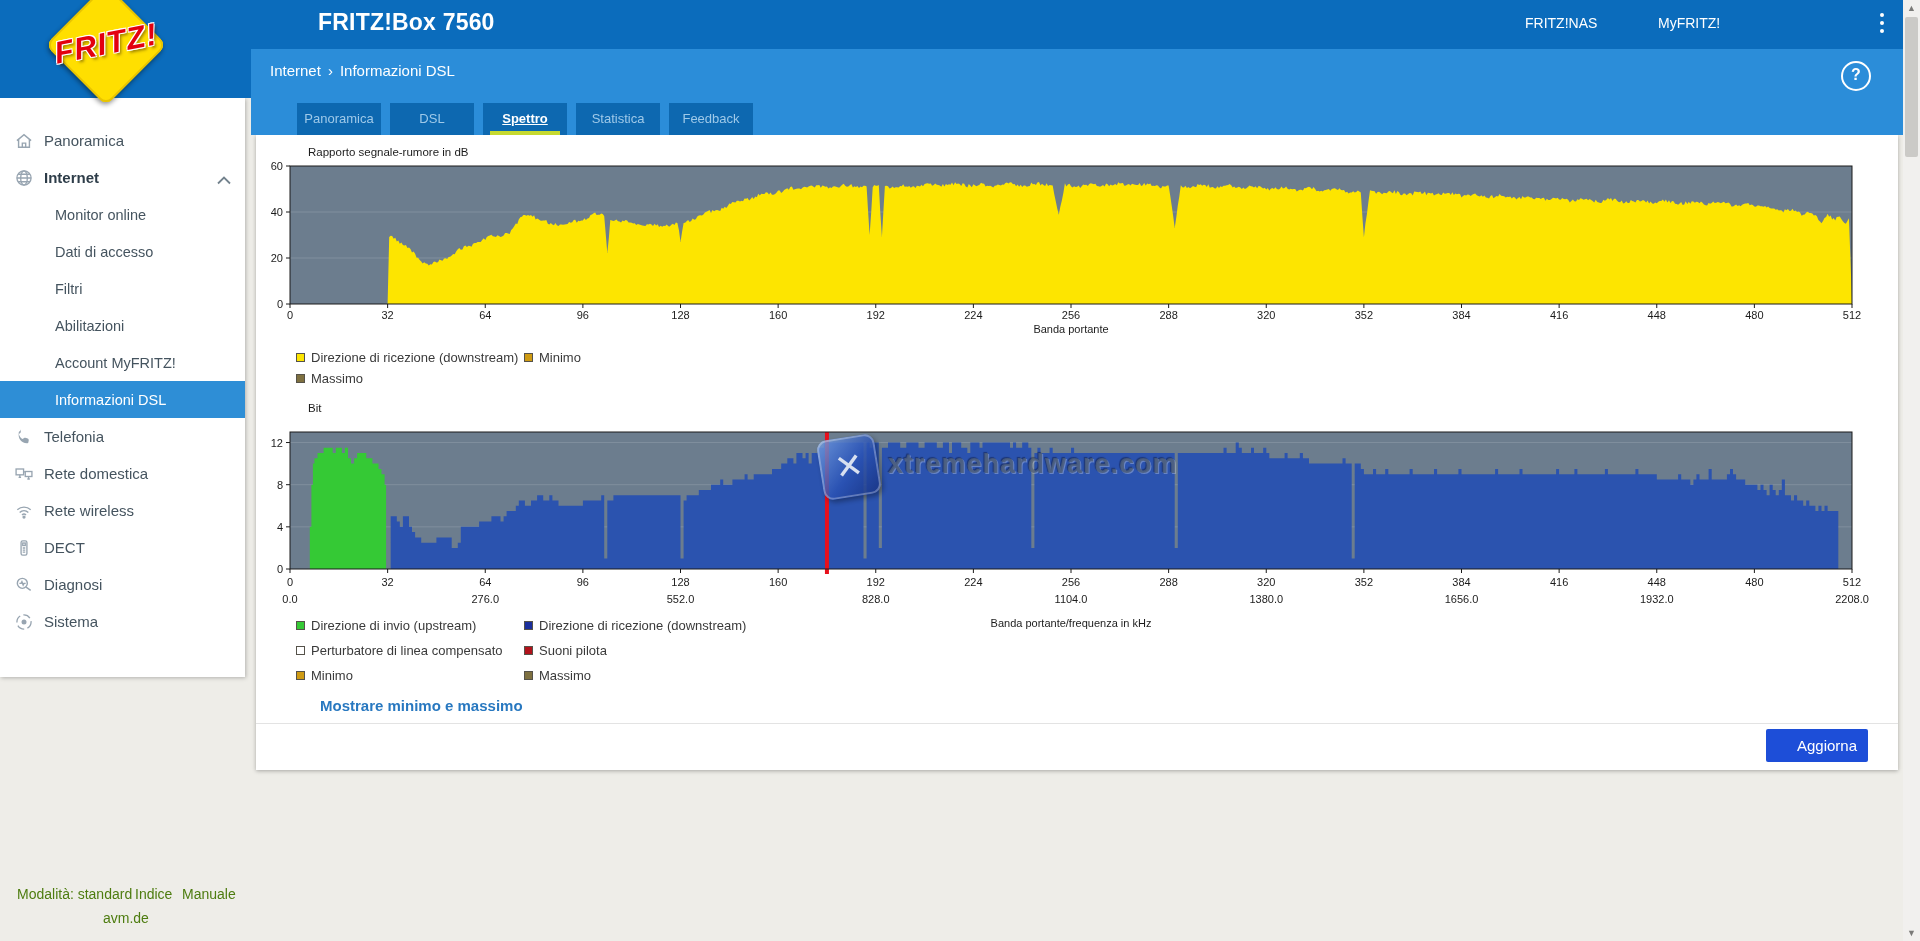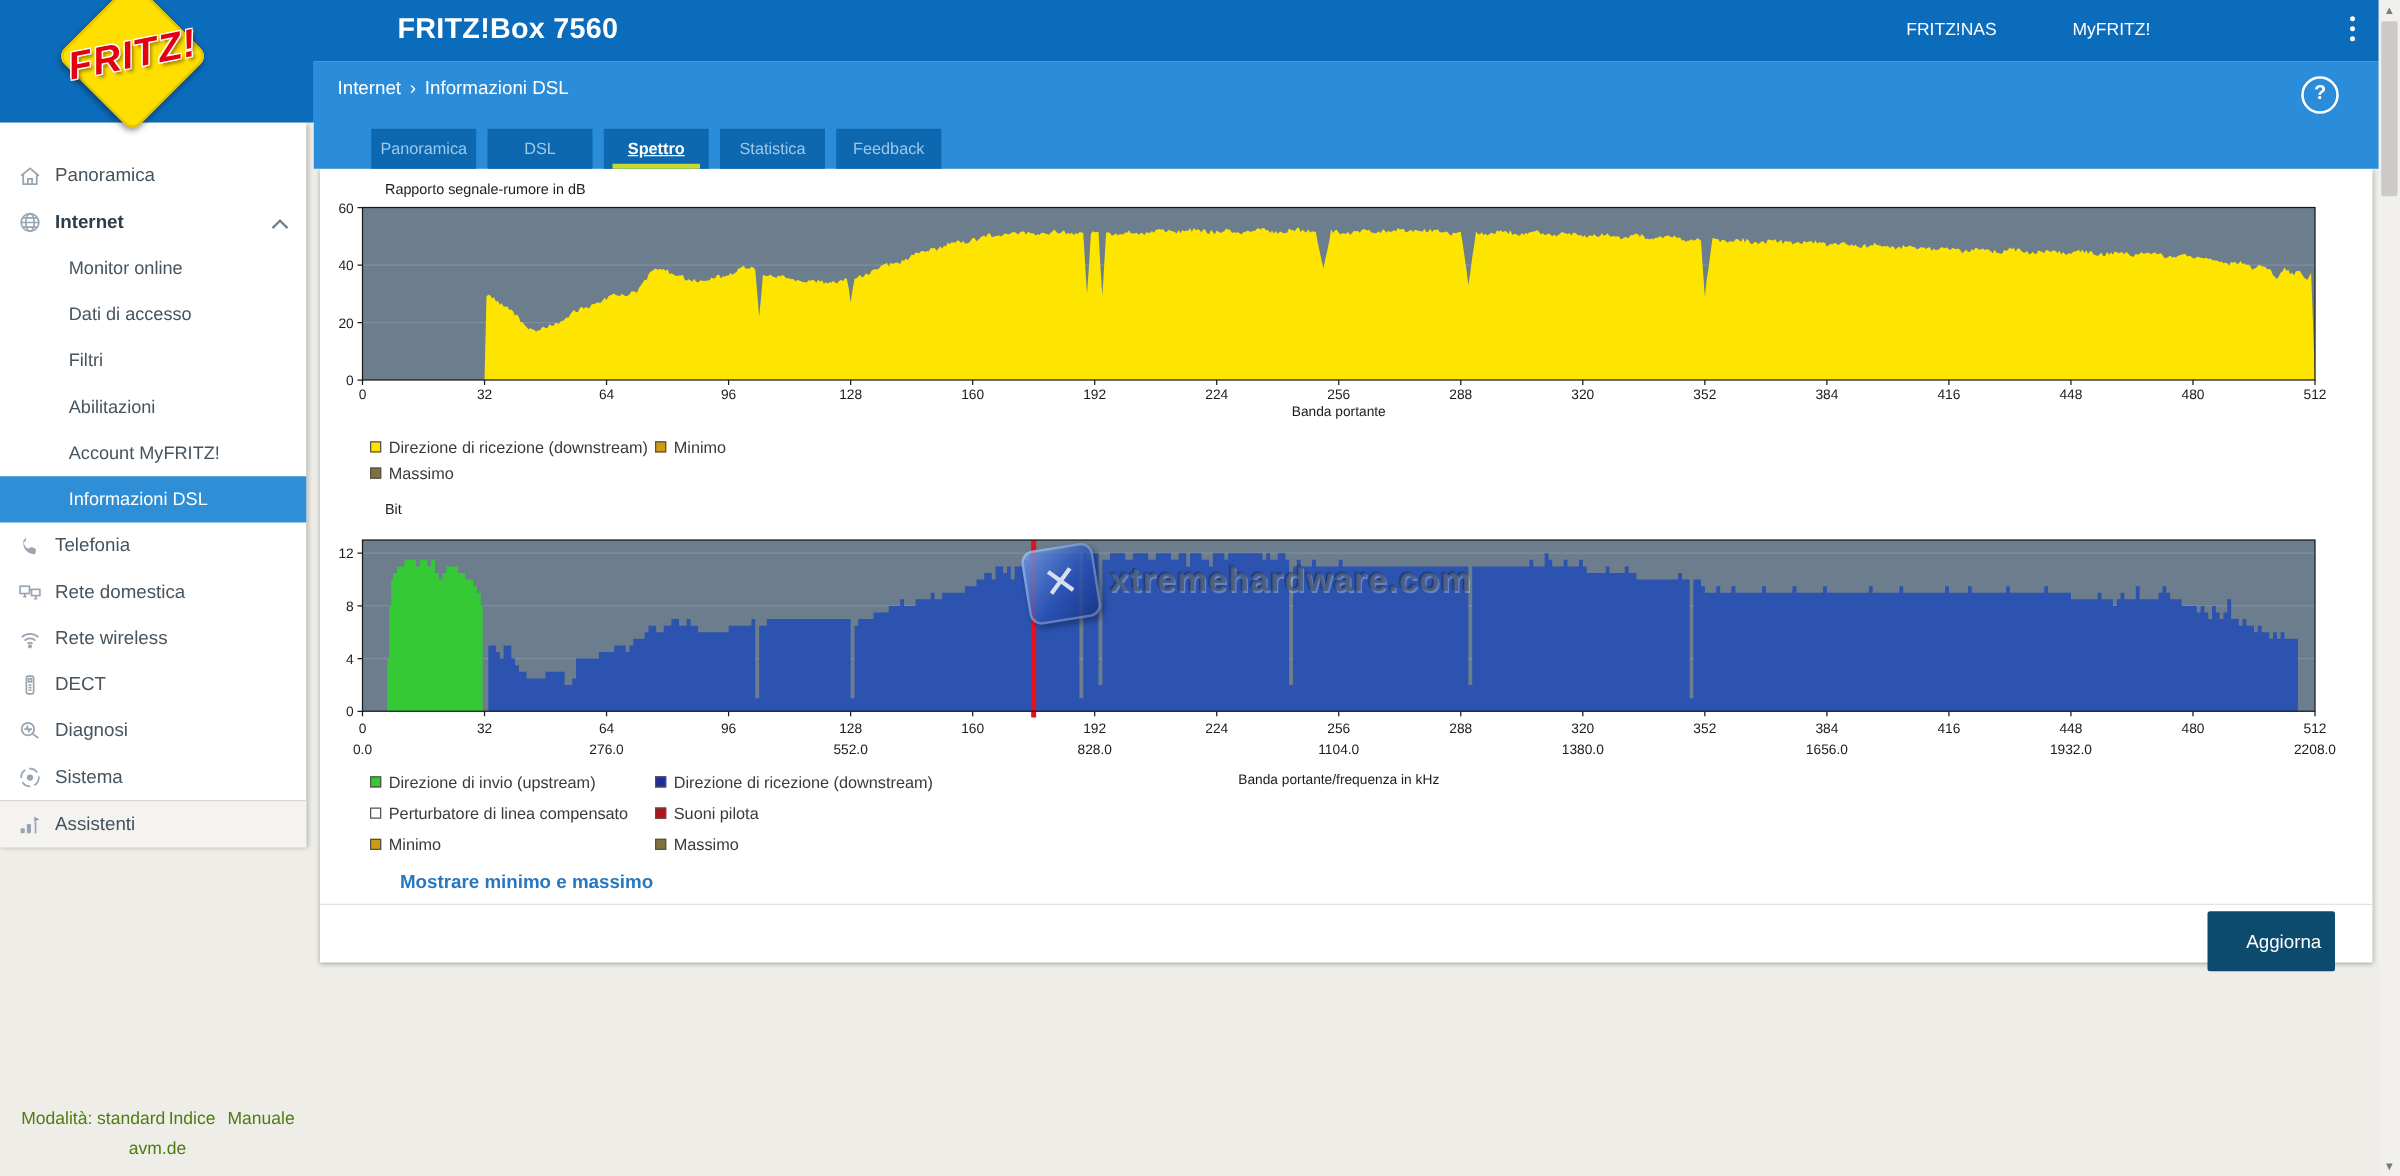--- a/index.html
+++ b/index.html
@@ -51,21 +51,21 @@
   #chart1{left:0;top:26px;}
   #chart2{left:0;top:292px;}
   svg text{font-family:"Liberation Sans","DejaVu Sans",sans-serif;font-size:11px;fill:#1c1c1c;}
   .legend{position:absolute;left:40px;display:grid;grid-template-columns:228px auto;color:#3a3a3a;font-size:13px;}
   #legend1{top:212px;grid-auto-rows:21px;}
   #legend2{top:478px;grid-auto-rows:25px;}
   .leg-item{display:flex;align-items:center;}
   .leg-item .sw{width:7px;height:7px;border:1px solid #55524a;margin-right:6px;flex:0 0 auto;}
   #minmax-link{left:64px;top:562px;color:#2878c0;font-size:15px;cursor:pointer;font-weight:bold;}
   #divider{left:0;top:588px;width:1642px;border-top:1px solid #e3e3e3;}
-  #refresh-btn{left:1510px;top:594px;width:102px;height:48px;background:#0c4a6e;color:#fff;border:none;
+  #refresh-btn{left:1510px;top:594px;width:102px;height:33px;background:#1d4ed8;color:#fff;border:none;
                font-size:15px;font-family:inherit;cursor:pointer;border-radius:2px;padding-left:26px;}
   
   #watermark{left:560px;top:300px;width:520px;height:66px;opacity:.82;z-index:12;pointer-events:none;}
   #wm-logo{position:absolute;left:4px;top:2px;width:58px;height:60px;border-radius:10px;
            transform:rotate(-9deg);background:linear-gradient(135deg,#7aa3e2 0%,#2a52b4 55%,#16307e 100%);
            box-shadow:2px 3px 5px rgba(0,0,0,.4), inset 0 0 0 2px rgba(255,255,255,.35);
            color:#fff;font-size:34px;font-weight:700;text-align:center;line-height:58px;}
   #wm-text{position:absolute;left:72px;top:14px;font-size:27px;font-weight:700;letter-spacing:1px;
            color:rgba(82,96,114,.85);
            text-shadow:1px 1px 0 rgba(255,255,255,.35),-1px -1px 1px rgba(0,0,20,.45);}
@@ -207,31 +207,20 @@
       <span class="lbl">Diagnosi</span>
     </div>
     <div class="side-row lvl0">
       <span class="ic">
         <svg viewBox="0 0 24 24" fill="none" stroke="currentColor" stroke-width="1.6">
           <circle cx="12" cy="12" r="8.5" stroke-dasharray="9 4"></circle>
           <circle cx="12" cy="12" r="3" fill="currentColor" stroke="none"></circle>
         </svg>
       </span>
       <span class="lbl">Sistema</span>
-    </div>
-    <div class="side-row lvl0 section">
-      <span class="ic">
-        <svg viewBox="0 0 24 24" fill="currentColor" stroke="none">
-          <rect x="3" y="15" width="4" height="5" rx="1"></rect>
-          <rect x="9" y="11" width="4" height="9" rx="1"></rect>
-          <path d="M16 4l5 2.5-5 2.5z"></path>
-          <rect x="16.5" y="9" width="1.6" height="11"></rect>
-        </svg>
-      </span>
-      <span class="lbl">Assistenti</span>
     </div>
   </div>
 
 <div class="abs" id="card">
   <div class="chart-title" id="chart1-title">Rapporto segnale-rumore in dB</div>
   <div class="abs" id="chart1"><svg width="1642" height="180">
         <rect x="34" y="5" width="1562" height="138" fill="#6c7d8e"></rect>
         <line x1="34" y1="97" x2="1596" y2="97" stroke="rgba(255,255,255,0.14)" stroke-width="1"></line>
         <line x1="34" y1="51" x2="1596" y2="51" stroke="rgba(255,255,255,0.14)" stroke-width="1"></line>
         <polygon points="131.6,143.0 131.6,143.0 133.2,76.0 134.7,74.7 136.2,75.1 137.7,77.7 139.3,76.8 140.8,80.4 142.3,79.6 143.8,82.7 145.4,81.6 146.9,84.1 148.4,84.4 149.9,83.9 151.5,87.0 153.0,86.6 154.5,87.9 156.0,91.6 157.6,90.4 159.1,92.7 160.6,96.8 162.1,96.8 163.7,99.0 165.2,100.4 166.7,102.5 168.2,101.3 169.8,102.5 171.3,102.7 172.8,104.4 174.3,103.2 175.9,103.4 177.4,100.9 178.9,100.4 180.4,101.4 182.0,101.3 183.5,98.4 185.0,99.3 186.5,99.7 188.1,97.6 189.6,97.3 191.1,98.1 192.6,95.9 194.2,95.7 195.7,94.4 197.2,92.9 198.7,93.2 200.3,90.3 201.8,88.3 203.3,87.0 204.8,88.8 206.4,88.6 207.9,85.3 209.4,84.4 210.9,85.9 212.5,84.7 214.0,84.9 215.5,85.7 217.0,82.7 218.6,82.1 220.1,81.9 221.6,81.0 223.1,81.1 224.7,81.1 226.2,79.1 227.7,77.2 229.3,79.0 230.8,75.9 232.3,75.1 233.8,74.6 235.4,73.8 236.9,75.2 238.4,75.4 239.9,76.0 241.5,74.2 243.0,75.0 244.5,76.0 246.0,75.5 247.6,74.5 249.1,71.9 250.6,72.1 252.1,72.4 253.7,73.1 255.2,69.1 256.7,67.4 258.2,65.2 259.8,62.6 261.3,63.1 262.8,58.5 264.3,56.3 265.9,55.8 267.4,54.1 268.9,53.9 270.4,54.8 272.0,54.0 273.5,54.7 275.0,54.1 276.5,55.8 278.1,54.3 279.6,58.4 281.1,57.6 282.6,58.3 284.2,59.5 285.7,59.8 287.2,59.4 288.7,59.4 290.3,59.0 291.8,62.7 293.3,63.5 294.8,62.1 296.4,63.4 297.9,64.3 299.4,61.9 300.9,64.3 302.5,64.9 304.0,63.4 305.5,63.4 307.0,63.7 308.6,63.6 310.1,63.3 311.6,63.1 313.1,60.9 314.7,61.8 316.2,61.3 317.7,59.0 319.2,58.7 320.8,61.7 322.3,59.8 323.8,60.3 325.3,59.4 326.9,59.4 328.4,57.3 329.9,58.9 331.5,57.4 333.0,56.9 334.5,53.9 336.0,53.6 337.6,52.3 339.1,51.6 340.6,54.0 342.1,53.7 343.7,53.8 345.2,52.4 346.7,53.0 348.2,54.9 349.8,73.7 351.3,92.1 352.8,77.6 354.3,59.0 355.9,59.4 357.4,60.0 358.9,59.6 360.4,58.6 362.0,60.2 363.5,60.5 365.0,61.4 366.5,59.4 368.1,60.2 369.6,59.1 371.1,59.4 372.6,61.4 374.2,61.6 375.7,61.7 377.2,62.4 378.7,62.2 380.3,64.0 381.8,63.0 383.3,63.4 384.8,64.0 386.4,64.5 387.9,64.7 389.4,65.0 390.9,63.2 392.5,63.6 394.0,62.7 395.5,63.4 397.0,65.1 398.6,62.7 400.1,64.4 401.6,63.2 403.1,65.9 404.7,64.8 406.2,65.8 407.7,64.8 409.2,64.9 410.8,63.5 412.3,65.3 413.8,65.5 415.3,63.7 416.9,62.7 418.4,64.0 419.9,61.6 421.4,61.9 423.0,69.5 424.5,80.9 426.0,71.3 427.6,61.9 429.1,61.7 430.6,60.2 432.1,59.0 433.7,61.0 435.2,60.0 436.7,57.6 438.2,58.8 439.8,58.3 441.3,55.5 442.8,54.5 444.3,54.3 445.9,54.5 447.4,53.6 448.9,51.5 450.4,50.7 452.0,50.1 453.5,49.1 455.0,52.1 456.5,49.0 458.1,50.2 459.6,49.3 461.1,49.0 462.6,49.4 464.2,50.1 465.7,46.8 467.2,47.8 468.7,45.8 470.3,47.1 471.8,44.9 473.3,42.6 474.8,43.1 476.4,41.0 477.9,41.2 479.4,41.5 480.9,39.8 482.5,39.7 484.0,40.6 485.5,39.7 487.0,40.2 488.6,37.4 490.1,37.8 491.6,36.9 493.1,39.6 494.7,38.0 496.2,36.0 497.7,38.0 499.2,35.5 500.8,36.2 502.3,32.8 503.8,34.4 505.3,32.7 506.9,33.0 508.4,32.9 509.9,31.3 511.4,31.6 513.0,33.5 514.5,31.6 516.0,33.7 517.5,33.8 519.1,33.1 520.6,31.5 522.1,29.4 523.7,29.4 525.2,31.9 526.7,30.8 528.2,29.1 529.8,28.0 531.3,27.3 532.8,28.8 534.3,25.9 535.9,25.5 537.4,28.7 538.9,28.3 540.4,27.7 542.0,27.5 543.5,27.4 545.0,28.2 546.5,26.7 548.1,25.8 549.6,26.1 551.1,26.5 552.6,25.5 554.2,24.8 555.7,24.6 557.2,25.6 558.7,26.6 560.3,24.3 561.8,24.3 563.3,23.9 564.8,26.7 566.4,24.4 567.9,25.1 569.4,25.7 570.9,25.5 572.5,27.4 574.0,26.3 575.5,27.0 577.0,25.4 578.6,25.2 580.1,25.7 581.6,26.2 583.1,26.7 584.7,25.2 586.2,23.8 587.7,22.7 589.2,24.8 590.8,25.8 592.3,25.6 593.8,24.2 595.3,23.1 596.9,26.5 598.4,25.2 599.9,26.1 601.4,25.1 603.0,27.0 604.5,25.6 606.0,26.2 607.5,24.7 609.1,24.7 610.6,25.4 612.1,50.6 613.6,73.9 615.2,51.5 616.7,26.2 618.2,23.9 619.8,24.7 621.3,24.7 622.8,24.1 624.3,51.4 625.9,75.9 627.4,50.2 628.9,25.1 630.4,24.8 632.0,25.3 633.5,27.6 635.0,27.0 636.5,25.6 638.1,27.1 639.6,26.3 641.1,26.3 642.6,26.5 644.2,25.0 645.7,25.2 647.2,23.2 648.7,25.7 650.3,25.5 651.8,25.8 653.3,25.1 654.8,26.8 656.4,25.6 657.9,25.2 659.4,27.1 660.9,24.8 662.5,25.1 664.0,25.4 665.5,23.8 667.0,25.2 668.6,22.9 670.1,22.6 671.6,22.2 673.1,22.7 674.7,22.4 676.2,24.8 677.7,24.1 679.2,22.6 680.8,23.7 682.3,24.0 683.8,24.6 685.3,25.8 686.9,22.9 688.4,25.6 689.9,23.0 691.4,24.0 693.0,23.3 694.5,23.7 696.0,21.4 697.5,24.3 699.1,21.3 700.6,23.1 702.1,22.4 703.6,23.0 705.2,24.9 706.7,22.3 708.2,22.7 709.7,25.5 711.3,26.4 712.8,22.9 714.3,24.6 715.8,26.3 717.4,23.3 718.9,24.3 720.4,25.3 722.0,24.6 723.5,23.8 725.0,21.8 726.5,22.5 728.1,22.8 729.6,25.4 731.1,24.8 732.6,25.1 734.2,24.7 735.7,25.6 737.2,26.6 738.7,24.7 740.3,24.4 741.8,23.6 743.3,23.9 744.8,24.5 746.4,23.6 747.9,23.8 749.4,21.9 750.9,21.5 752.5,22.6 754.0,21.3 755.5,21.6 757.0,23.2 758.6,23.1 760.1,25.3 761.6,23.4 763.1,25.8 764.7,23.8 766.2,26.0 767.7,24.5 769.2,24.4 770.8,25.7 772.3,25.3 773.8,25.1 775.3,21.6 776.9,23.2 778.4,22.9 779.9,23.9 781.4,21.5 783.0,20.9 784.5,24.5 786.0,22.8 787.5,24.0 789.1,25.0 790.6,22.3 792.1,24.9 793.6,24.1 795.2,24.2 796.7,24.5 798.2,33.1 799.7,40.0 801.3,47.7 802.8,53.8 804.3,45.8 805.8,39.8 807.4,31.8 808.9,22.3 810.4,25.4 811.9,23.4 813.5,22.7 815.0,25.3 816.5,26.6 818.1,25.3 819.6,26.0 821.1,25.8 822.6,24.5 824.2,27.0 825.7,25.3 827.2,23.6 828.7,23.9 830.3,23.7 831.8,25.1 833.3,23.1 834.8,22.2 836.4,22.7 837.9,23.3 839.4,22.8 840.9,25.0 842.5,25.2 844.0,25.7 845.5,25.1 847.0,24.0 848.6,25.6 850.1,22.6 851.6,23.2 853.1,25.2 854.7,23.5 856.2,24.6 857.7,24.1 859.2,23.0 860.8,24.2 862.3,21.2 863.8,22.6 865.3,22.3 866.9,21.9 868.4,24.7 869.9,24.5 871.4,23.5 873.0,23.0 874.5,24.6 876.0,22.8 877.5,23.2 879.1,23.8 880.6,24.0 882.1,24.1 883.6,21.9 885.2,25.0 886.7,24.2 888.2,22.0 889.7,24.5 891.3,22.5 892.8,23.2 894.3,22.4 895.8,25.0 897.4,24.7 898.9,24.9 900.4,24.2 901.9,24.5 903.5,26.4 905.0,27.5 906.5,25.1 908.0,25.4 909.6,25.4 911.1,24.5 912.6,24.4 914.2,34.4 915.7,44.7 917.2,55.2 918.7,67.0 920.3,56.3 921.8,44.6 923.3,35.4 924.8,24.2 926.4,26.2 927.9,26.5 929.4,24.8 930.9,26.9 932.5,26.0 934.0,27.3 935.5,26.3 937.0,25.0 938.6,25.7 940.1,26.2 941.6,23.1 943.1,24.1 944.7,23.2 946.2,24.8 947.7,23.7 949.2,24.1 950.8,26.1 952.3,23.2 953.8,26.8 955.3,26.2 956.9,25.9 958.4,27.3 959.9,27.5 961.4,25.3 963.0,27.0 964.5,25.2 966.0,26.1 967.5,24.7 969.1,24.7 970.6,24.2 972.1,23.9 973.6,23.1 975.2,24.3 976.7,26.5 978.2,25.5 979.7,26.9 981.3,26.5 982.8,25.7 984.3,26.6 985.8,28.0 987.4,26.6 988.9,27.9 990.4,27.2 991.9,25.9 993.5,24.6 995.0,25.2 996.5,25.6 998.0,26.4 999.6,25.3 1001.1,27.3 1002.6,25.1 1004.1,25.2 1005.7,26.5 1007.2,27.5 1008.7,26.7 1010.3,28.5 1011.8,26.9 1013.3,29.4 1014.8,27.8 1016.4,27.1 1017.9,27.9 1019.4,26.2 1020.9,27.9 1022.5,28.5 1024.0,27.7 1025.5,25.5 1027.0,27.6 1028.6,26.9 1030.1,25.6 1031.6,27.8 1033.1,28.4 1034.7,27.7 1036.2,28.2 1037.7,28.1 1039.2,27.9 1040.8,30.5 1042.3,29.5 1043.8,28.8 1045.3,28.7 1046.9,29.5 1048.4,26.9 1049.9,27.3 1051.4,26.3 1053.0,25.7 1054.5,26.6 1056.0,28.3 1057.5,26.1 1059.1,27.9 1060.6,30.3 1062.1,29.8 1063.6,30.6 1065.2,29.8 1066.7,30.6 1068.2,29.2 1069.7,29.1 1071.3,28.4 1072.8,28.0 1074.3,29.7 1075.8,28.0 1077.4,27.5 1078.9,27.3 1080.4,28.3 1081.9,28.9 1083.5,27.3 1085.0,28.9 1086.5,29.2 1088.0,28.9 1089.6,31.4 1091.1,30.7 1092.6,32.6 1094.1,31.6 1095.7,31.4 1097.2,30.3 1098.7,31.4 1100.2,31.1 1101.8,29.6 1103.3,30.4 1104.8,31.5 1106.3,54.3 1107.9,76.3 1109.4,62.4 1110.9,53.2 1112.5,40.3 1114.0,29.3 1115.5,29.8 1117.0,30.1 1118.6,30.2 1120.1,32.8 1121.6,30.9 1123.1,30.8 1124.7,32.0 1126.2,33.2 1127.7,31.8 1129.2,32.1 1130.8,32.3 1132.3,30.5 1133.8,29.9 1135.3,31.2 1136.9,32.3 1138.4,29.2 1139.9,33.0 1141.4,29.9 1143.0,31.3 1144.5,34.0 1146.0,34.2 1147.5,32.6 1149.1,32.6 1150.6,34.3 1152.1,32.9 1153.6,31.9 1155.2,32.3 1156.7,34.4 1158.2,30.5 1159.7,30.7 1161.3,31.1 1162.8,31.3 1164.3,30.4 1165.8,33.1 1167.4,32.2 1168.9,30.6 1170.4,34.3 1171.9,31.8 1173.5,32.0 1175.0,32.6 1176.5,31.8 1178.0,34.5 1179.6,33.5 1181.1,33.1 1182.6,32.3 1184.1,33.8 1185.7,34.1 1187.2,31.6 1188.7,32.8 1190.2,32.5 1191.8,31.9 1193.3,31.9 1194.8,33.9 1196.3,31.2 1197.9,33.9 1199.4,32.4 1200.9,33.3 1202.4,32.8 1204.0,33.1 1205.5,36.4 1207.0,35.0 1208.6,34.1 1210.1,34.4 1211.6,33.4 1213.1,33.7 1214.7,35.1 1216.2,33.7 1217.7,33.0 1219.2,32.5 1220.8,34.2 1222.3,34.9 1223.8,35.6 1225.3,34.3 1226.9,35.8 1228.4,34.6 1229.9,36.4 1231.4,36.7 1233.0,37.5 1234.5,35.1 1236.0,34.1 1237.5,37.2 1239.1,36.1 1240.6,35.0 1242.1,35.5 1243.6,33.1 1245.2,34.8 1246.7,35.1 1248.2,35.3 1249.7,36.4 1251.3,35.8 1252.8,36.1 1254.3,35.5 1255.8,37.5 1257.4,35.9 1258.9,36.4 1260.4,38.6 1261.9,37.1 1263.5,36.1 1265.0,38.2 1266.5,34.9 1268.0,36.6 1269.6,36.6 1271.1,35.5 1272.6,35.5 1274.1,36.6 1275.7,36.5 1277.2,38.1 1278.7,38.2 1280.2,36.8 1281.8,36.9 1283.3,36.9 1284.8,38.1 1286.3,37.0 1287.9,36.7 1289.4,39.8 1290.9,37.8 1292.4,39.0 1294.0,38.9 1295.5,38.1 1297.0,36.8 1298.5,36.9 1300.1,37.6 1301.6,36.7 1303.1,38.6 1304.7,38.7 1306.2,37.0 1307.7,38.1 1309.2,38.2 1310.8,37.7 1312.3,39.1 1313.8,41.5 1315.3,40.1 1316.9,38.5 1318.4,40.3 1319.9,40.5 1321.4,38.3 1323.0,39.1 1324.5,37.2 1326.0,37.7 1327.5,38.7 1329.1,38.3 1330.6,37.7 1332.1,39.2 1333.6,38.1 1335.2,38.9 1336.7,39.9 1338.2,41.6 1339.7,38.8 1341.3,41.1 1342.8,41.4 1344.3,42.0 1345.8,41.8 1347.4,38.7 1348.9,39.7 1350.4,38.8 1351.9,37.0 1353.5,38.4 1355.0,37.0 1356.5,40.1 1358.0,37.7 1359.6,37.7 1361.1,39.8 1362.6,41.0 1364.1,41.2 1365.7,39.6 1367.2,42.6 1368.7,41.9 1370.2,40.3 1371.8,42.1 1373.3,41.9 1374.8,39.1 1376.3,40.0 1377.9,40.6 1379.4,41.6 1380.9,39.0 1382.4,39.1 1384.0,40.5 1385.5,40.0 1387.0,39.1 1388.5,39.8 1390.1,41.4 1391.6,39.6 1393.1,42.6 1394.6,40.6 1396.2,42.6 1397.7,42.8 1399.2,41.4 1400.8,42.2 1402.3,40.8 1403.8,40.0 1405.3,40.0 1406.9,38.6 1408.4,40.8 1409.9,38.6 1411.4,41.4 1413.0,39.2 1414.5,41.9 1416.0,39.9 1417.5,40.2 1419.1,42.8 1420.6,43.0 1422.1,43.7 1423.6,42.6 1425.2,41.0 1426.7,44.0 1428.2,43.6 1429.7,40.3 1431.3,43.0 1432.8,40.8 1434.3,42.7 1435.8,40.2 1437.4,40.5 1438.9,41.8 1440.4,40.7 1441.9,40.9 1443.5,42.3 1445.0,40.4 1446.5,41.8 1448.0,43.5 1449.6,44.2 1451.1,44.4 1452.6,41.9 1454.1,42.7 1455.7,41.9 1457.2,40.6 1458.7,42.0 1460.2,41.8 1461.8,41.0 1463.3,41.4 1464.8,42.3 1466.3,41.6 1467.9,40.7 1469.4,42.2 1470.9,42.1 1472.4,41.4 1474.0,42.8 1475.5,45.4 1477.0,45.6 1478.5,44.6 1480.1,43.4 1481.6,44.9 1483.1,44.3 1484.6,45.2 1486.2,43.7 1487.7,43.1 1489.2,42.5 1490.7,42.4 1492.3,42.0 1493.8,44.3 1495.3,43.4 1496.8,44.1 1498.4,45.6 1499.9,45.7 1501.4,44.4 1503.0,44.5 1504.5,45.2 1506.0,45.3 1507.5,45.8 1509.1,45.0 1510.6,46.4 1512.1,45.5 1513.6,46.9 1515.2,47.4 1516.7,47.4 1518.2,47.6 1519.7,48.8 1521.3,48.2 1522.8,49.5 1524.3,49.2 1525.8,49.5 1527.4,51.5 1528.9,48.3 1530.4,49.3 1531.9,48.1 1533.5,50.1 1535.0,49.7 1536.5,47.7 1538.0,50.2 1539.6,49.6 1541.1,51.0 1542.6,50.5 1544.1,51.6 1545.7,54.7 1547.2,53.8 1548.7,53.5 1550.2,51.5 1551.8,50.8 1553.3,52.0 1554.8,52.1 1556.3,52.5 1557.9,54.6 1559.4,54.0 1560.9,55.3 1562.4,59.1 1564.0,60.5 1565.5,62.2 1567.0,60.1 1568.5,57.1 1570.1,55.9 1571.6,52.7 1573.1,55.7 1574.6,54.6 1576.2,58.4 1577.7,56.9 1579.2,59.4 1580.7,56.0 1582.3,55.8 1583.8,55.5 1585.3,58.0 1586.8,60.3 1588.4,62.1 1589.9,62.8 1591.4,59.9 1592.9,57.3 1594.5,99.3 1596.0,143.0 1596.0,143.0" fill="#fde500"></polygon>

